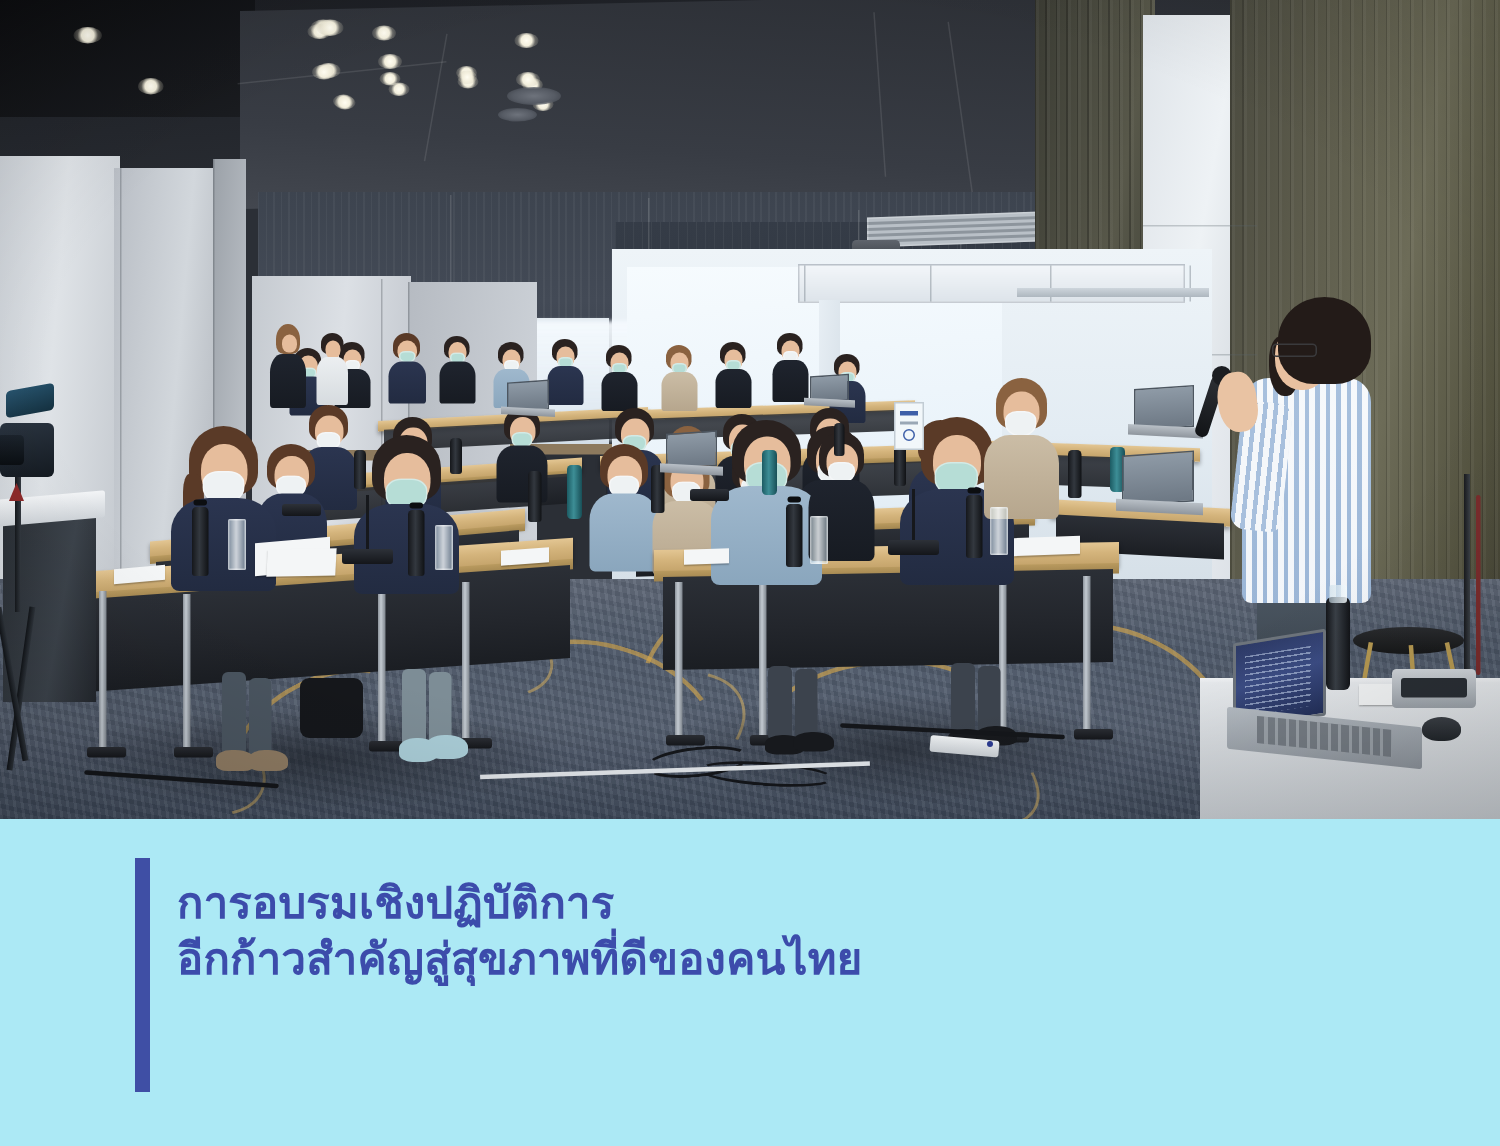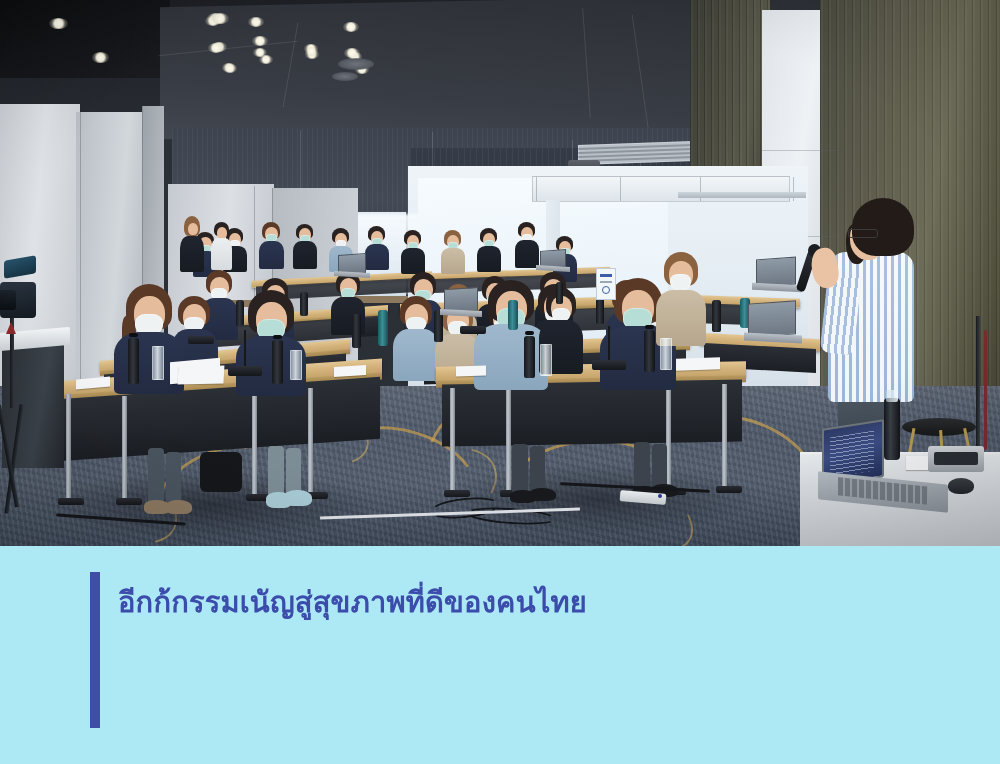--- a/index.html
+++ b/index.html
@@ -1008,18 +1008,19 @@
     <div class="laptop-pr-keys"></div>
     <div class="mouse"></div>
 
     <div class="photo-vignette"></div>
   </div>
 
   <div id="caption">
     <div id="accent-bar"></div>
 
     <div id="caption-text">
-      <div class="cap-line">อีกก้กรรมเนัญสู่สุขภาพที่ดีของคนไทย</div>
+      <div class="cap-line">การอบรมเชิงปฏิบัติการ</div>
+      <div class="cap-line">อีกก้าวสำคัญสู่สุขภาพที่ดีของคนไทย</div>
     </div>
 
   </div>
 
 </div>
 
 </body></html>

